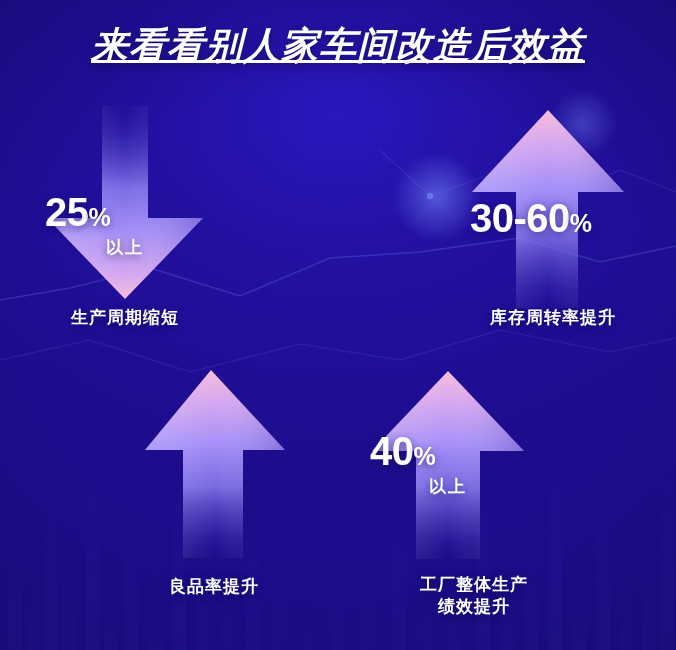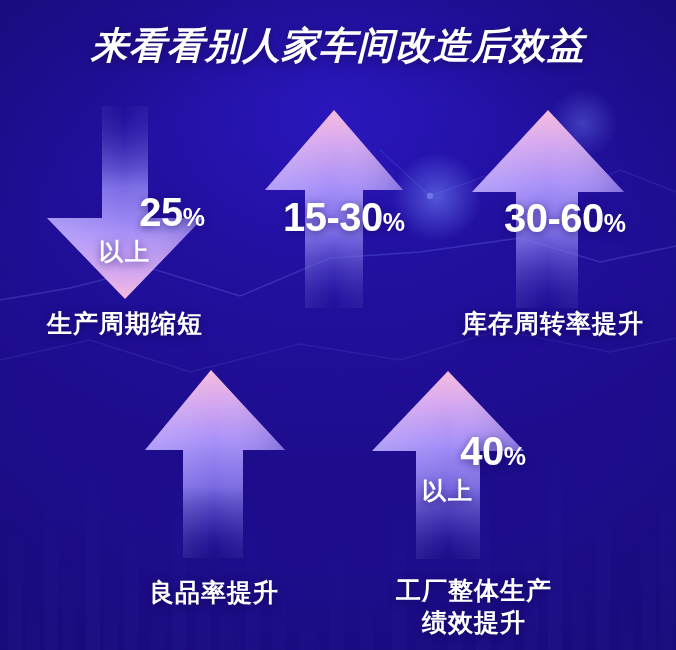--- a/index.html
+++ b/index.html
@@ -52,52 +52,53 @@
     top: 21px;
     left: 0; right: 0;
     text-align: center;
     color: #ffffff;
     font-size: 37px;
     font-weight: 700;
     letter-spacing: 1px;
     font-style: italic;
     text-shadow: 0 2px 10px rgba(0,0,0,0.35);
     white-space: nowrap;
+    text-decoration: underline;
   }
 
   
   .metric { position: absolute; }
   .arrow-svg { position: absolute; top: 0; left: 0; }
 
   .metric .value {
     position: absolute;
     left: 0; right: 0;
-    text-align: right;
+    text-align: left;
     color: #ffffff;
     font-weight: 700;
     white-space: nowrap;
     text-shadow: 0 2px 8px rgba(20,8,90,0.6);
   }
   .metric .value .num { font-size: 40px; letter-spacing: -0.5px; }
   .metric .value .pct { font-size: 25px; font-weight: 700; }
   .metric .sub {
     position: absolute;
     left: 0; right: 0;
     text-align: center;
     color: #ffffff;
-    font-size: 24px;
+    font-size: 17px;
     font-weight: 700;
     letter-spacing: 2px;
     text-shadow: 0 2px 8px rgba(20,8,90,0.6);
   }
 
   .caption {
     position: absolute;
     color: #ffffff;
-    font-size: 25px;
+    font-size: 17px;
     font-weight: 700;
     letter-spacing: 1px;
     text-align: center;
     line-height: 1.28;
     white-space: pre-line;
     text-shadow: 0 2px 9px rgba(15,5,80,0.75);
   }
 </style>
 </head>
 <body>
@@ -179,30 +180,20 @@
       <path d="M57,0 H103 V112 H158 L80,193 L2,112 H57 Z" fill="url(#gradDown)"></path>
       <path d="M57,0 H103 V112 H158 L80,193 L2,112 H57 Z" fill="url(#gradUpSide)"></path>
     </svg>
     <div class="value" style="top:84px;">
       <span class="num">25</span><span class="pct">%</span>
     </div>
     <div class="sub" style="top:130px;">以上</div>
   </div>
   <div class="caption" style="left:25px; top:307px; width:200px;">生产周期缩短</div>
 
-  <div class="metric" style="left:263px; top:108px; width:142px; height:200px;">
-    <svg class="arrow-svg" width="142" height="200" viewBox="0 0 142 200">
-      <path d="M71,2 L140,82 H100 V200 H42 V82 H2 Z" fill="url(#gradUp)"></path>
-      <path d="M71,2 L140,82 H100 V200 H42 V82 H2 Z" fill="url(#gradUpSide)"></path>
-    </svg>
-    <div class="value" style="top:87px;">
-      <span class="num">15-30</span><span class="pct">%</span>
-    </div>
-    <div class="sub" style="top:133px;"></div>
-  </div>
 
   <div class="metric" style="left:470px; top:108px; width:156px; height:200px;">
     <svg class="arrow-svg" width="156" height="200" viewBox="0 0 156 200">
       <path d="M78,2 L154,84 H108 V200 H46 V84 H2 Z" fill="url(#gradUp)"></path>
       <path d="M78,2 L154,84 H108 V200 H46 V84 H2 Z" fill="url(#gradUpSide)"></path>
     </svg>
     <div class="value" style="top:88px;">
       <span class="num">30-60</span><span class="pct">%</span>
     </div>
     <div class="sub" style="top:134px;"></div>

